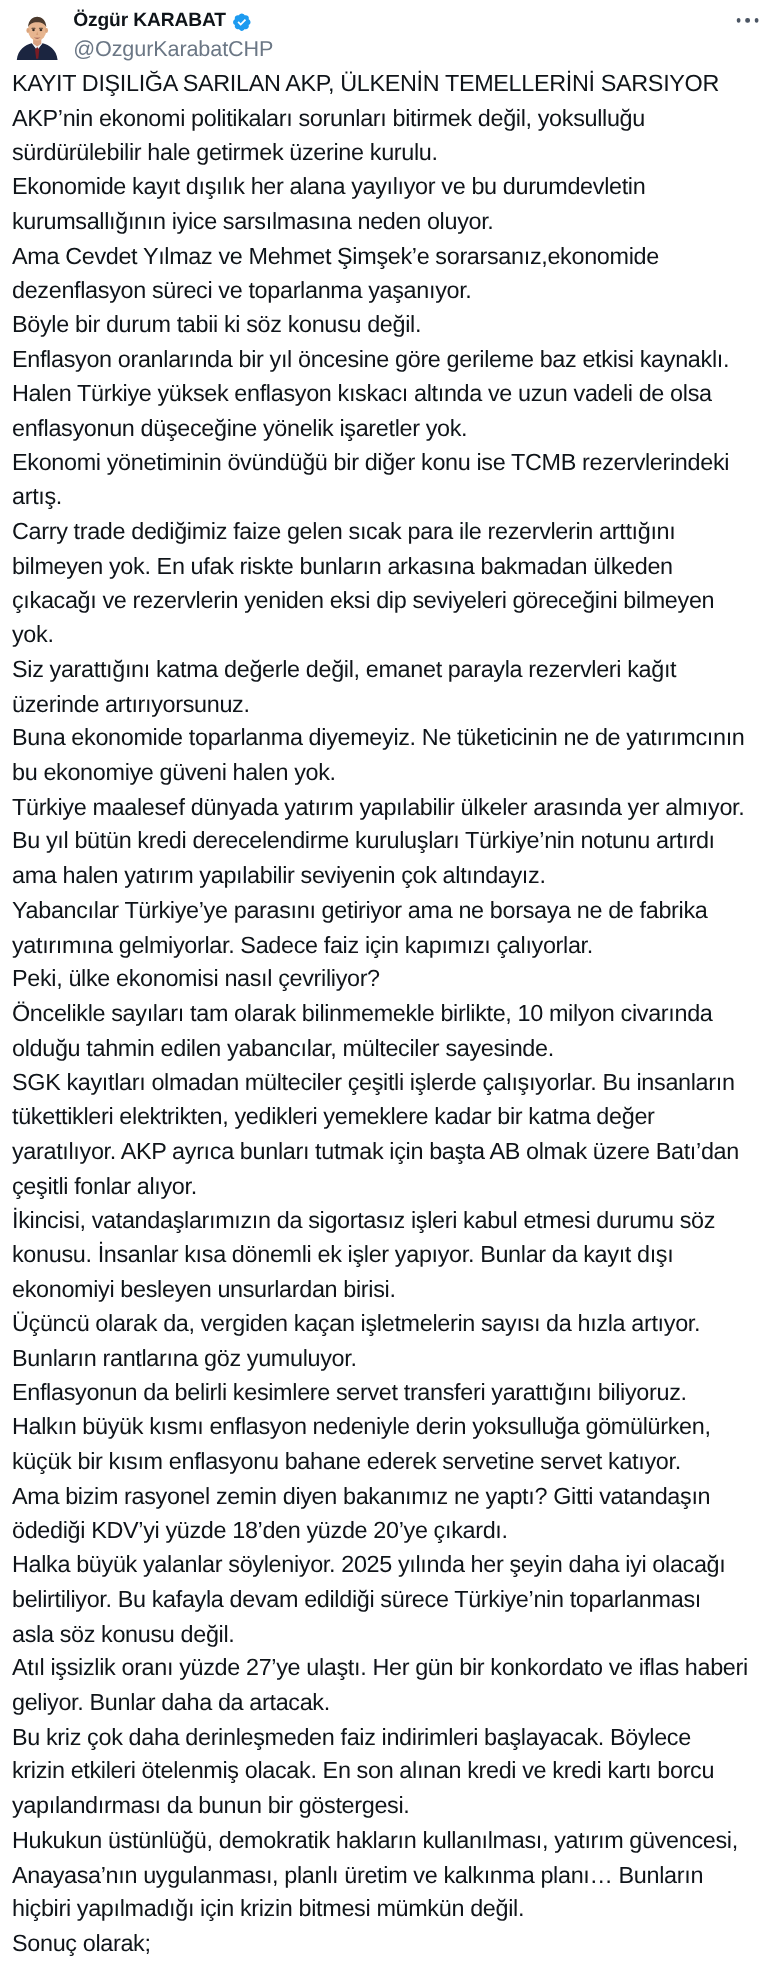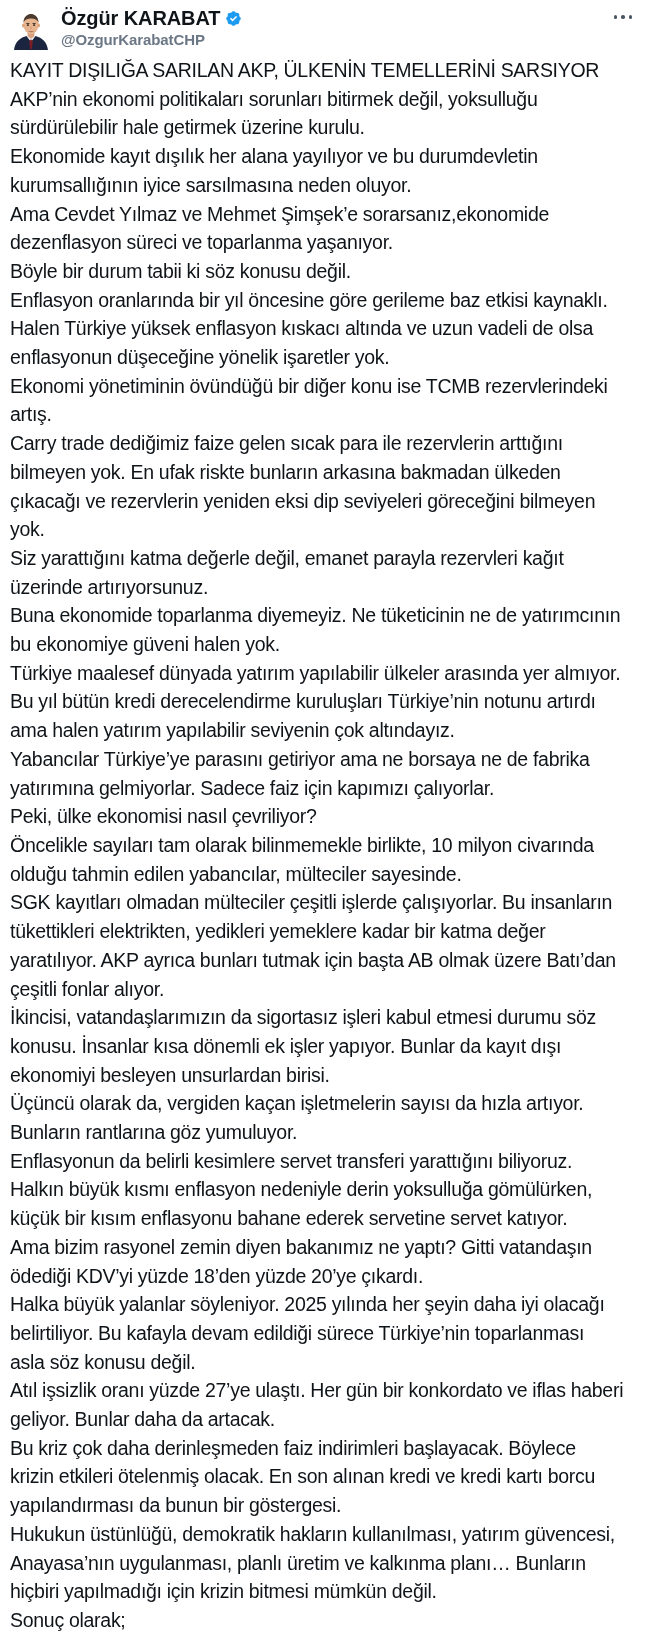--- a/index.html
+++ b/index.html
@@ -54,43 +54,42 @@
   }
 
   .name-row {
     display: flex;
     align-items: center;
     gap: 5px;
     height: 22px;
   }
 
   .display-name {
-    font-size: 20px;
+    font-size: 16px;
     font-weight: 700;
     color: #0f1419;
     letter-spacing: -0.1px;
     white-space: nowrap;
   }
 
   .verified-badge {
     width: 17px;
     height: 17px;
     display: inline-block;
     flex: 0 0 17px;
     margin-top: 1px;
   }
   .verified-badge svg { display: block; width: 17px; height: 17px; }
 
   .handle {
-    font-size: 15px;
+    font-size: 18px;
     color: #6b7785;
     letter-spacing: -0.1px;
     white-space: nowrap;
     margin-top: 3px;
-    font-weight: bold;
   }
 
   .more-menu {
     position: absolute;
     right: 18px;
     top: 8px;
     display: flex;
     gap: 4px;
     align-items: center;
     height: 18px;

